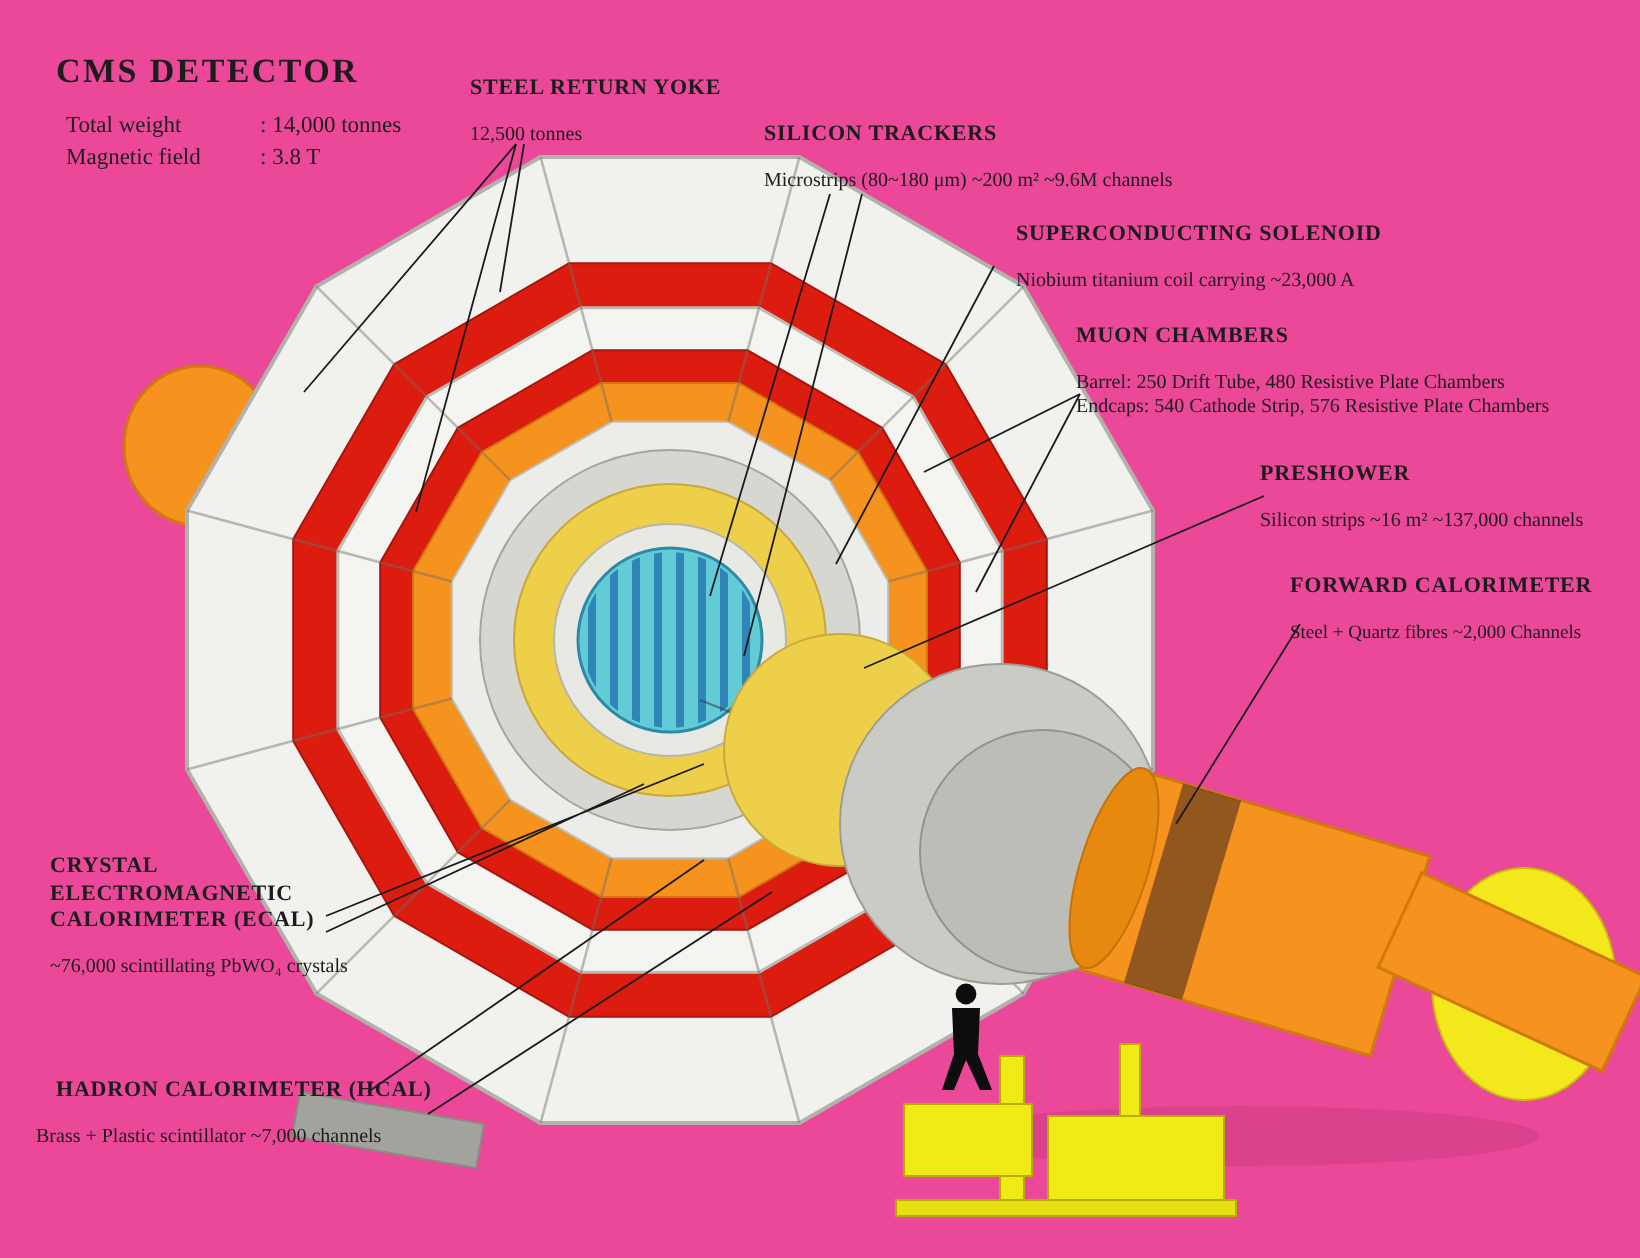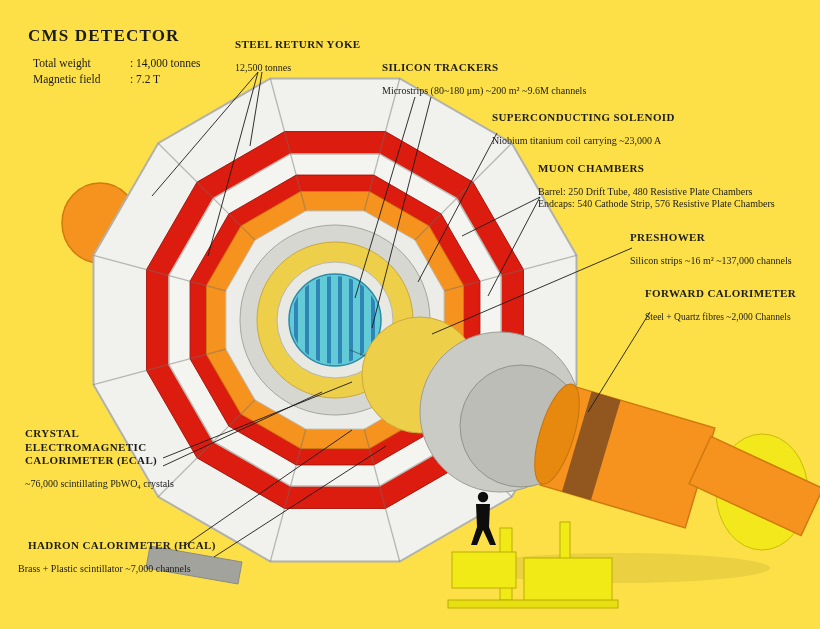--- a/index.html
+++ b/index.html
@@ -1,17 +1,17 @@
 <!DOCTYPE html>
 <html><head>
 <meta charset="utf-8">
 <style>
   *{box-sizing:border-box}
   body{margin:0;background:#fff}
-  .stage{position:relative;width:820px;height:629px;background:#fde047;overflow:hidden;
+  .stage{position:relative;width:820px;height:629px;background:#ec4899;overflow:hidden;
          font-family:"Liberation Serif","DejaVu Serif",serif;color:#1c1c1c}
   .detector-svg{position:absolute;left:0;top:0}
   .page-title{position:absolute;left:28px;top:26px;font-size:17px;font-weight:bold;letter-spacing:1.2px}
   .specs{position:absolute;left:33px;top:56px;font-size:11.5px;line-height:15.5px}
   .spec-label{display:inline-block;width:97px}
   .ann{position:absolute}
   .ann-title{font-size:11px;font-weight:bold;letter-spacing:.4px;line-height:13.5px}
   .ann-sub{font-size:10px;line-height:12.5px;margin-top:10px;white-space:nowrap}
   .ann-sub + .ann-sub{margin-top:0}
   .ann-ecal .ann-title{width:152px}
@@ -90,35 +90,35 @@
              M184 546 L352 430 M214 557 L386 446" stroke="#1b1b1b" stroke-width="0.9" fill="none"></path>
   </svg>
 
   <div class="page-title">CMS DETECTOR</div>
 
   <div class="specs">
     <div>
       <span class="spec-label">Total weight</span><span>: 14,000 tonnes</span>
     </div>
     <div>
-      <span class="spec-label">Magnetic field</span><span>: 7.2 T</span>
+      <span class="spec-label">Magnetic field</span><span>: 3.8 T</span>
     </div>
   </div>
 
   <div class="ann" style="left:235px;top:38px">
     <div class="ann-title">STEEL RETURN YOKE</div>
     <div class="ann-sub">12,500 tonnes</div>
   </div>
 
   <div class="ann" style="left:382px;top:61px">
     <div class="ann-title">SILICON TRACKERS</div>
     <div class="ann-sub">Microstrips (80~180 μm) ~200 m² ~9.6M channels</div>
   </div>
 
-  <div class="ann" style="left:492px;top:111px">
+  <div class="ann" style="left:508px;top:111px">
     <div class="ann-title">SUPERCONDUCTING SOLENOID</div>
     <div class="ann-sub">Niobium titanium coil carrying ~23,000 A</div>
   </div>
 
   <div class="ann" style="left:538px;top:162px">
     <div class="ann-title">MUON CHAMBERS</div>
     <div class="ann-sub">Barrel: 250 Drift Tube, 480 Resistive Plate Chambers</div>
     <div class="ann-sub">Endcaps: 540 Cathode Strip, 576 Resistive Plate Chambers</div>
   </div>
 

